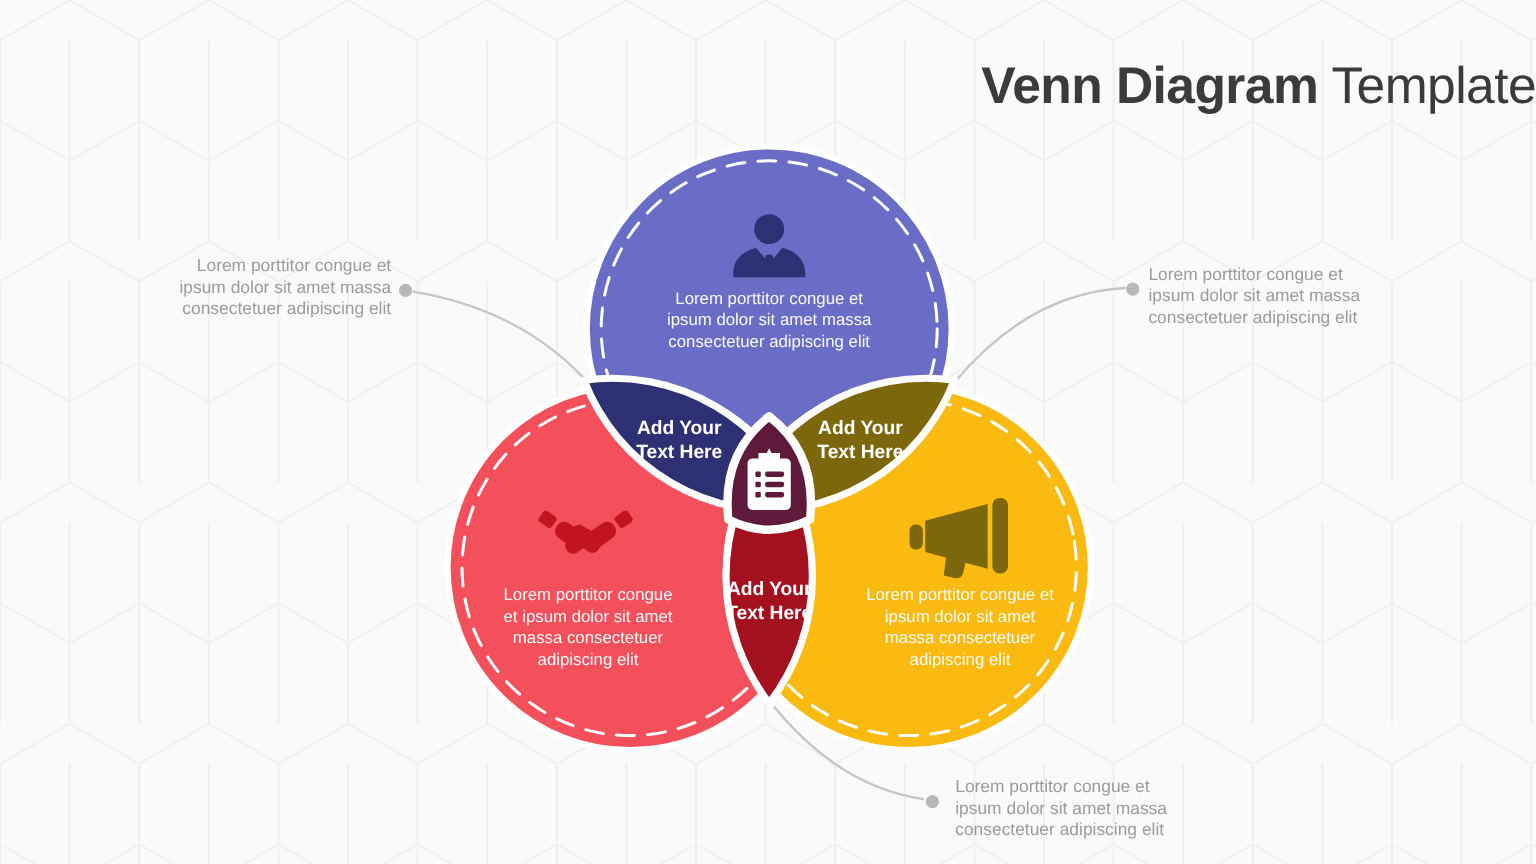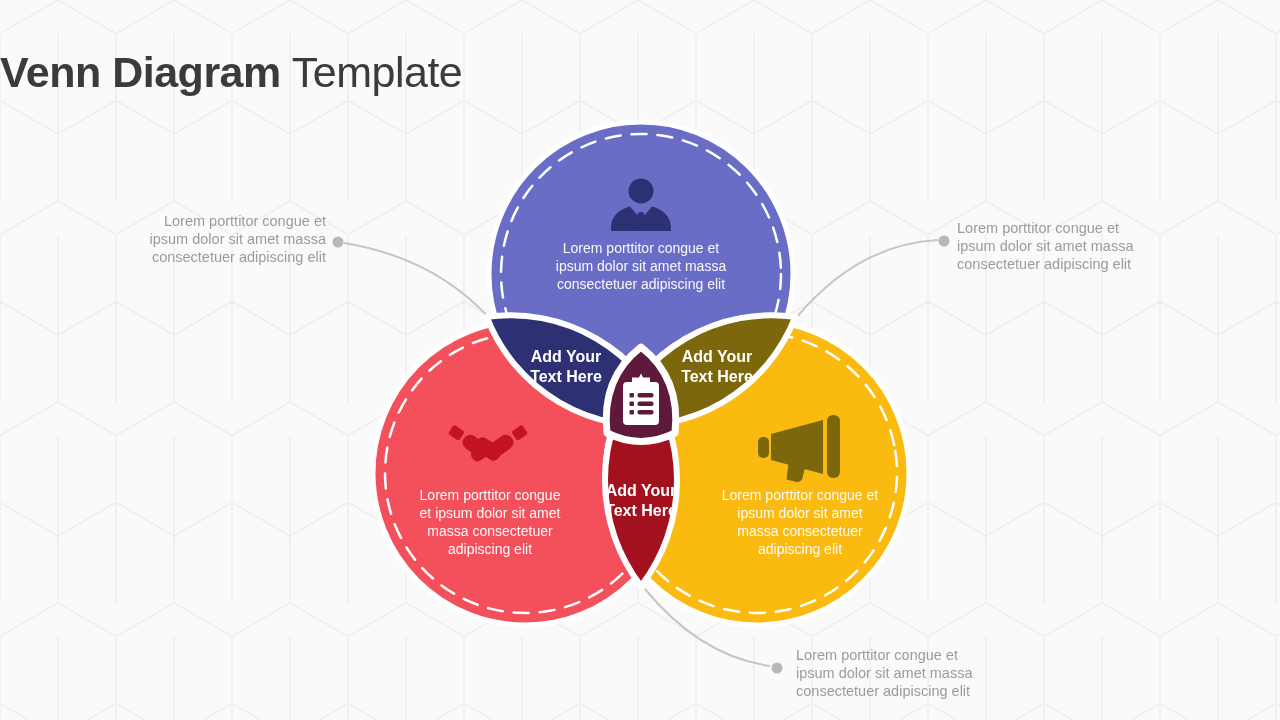--- a/index.html
+++ b/index.html
@@ -4,21 +4,21 @@
 <style>
   html,body{margin:0;padding:0;}
   body{
     width:1280px;height:720px;overflow:hidden;position:relative;
     background:#fbfafa;
     font-family:"Liberation Sans", sans-serif;
   }
   #stage{position:absolute;left:0;top:0;}
   .title{
     position:absolute;left:0;top:48px;width:1280px;
-    text-align:left;font-size:43px;color:#3b3b3b;letter-spacing:-0.5px;
+    text-align:right;font-size:43px;color:#3b3b3b;letter-spacing:-0.5px;
   }
   .title .bold{font-weight:800;}
   .title .light{font-weight:400;margin-left:11px;}
   text{font-family:"Liberation Sans", sans-serif;}
   .circle-text{font-size:14px;fill:#ffffff;opacity:.96;}
   .lens-text{font-size:16px;font-weight:bold;fill:#ffffff;}
   .callout-text{font-size:14.5px;fill:#9b9b9b;}
 </style>
 </head>
 <body>

